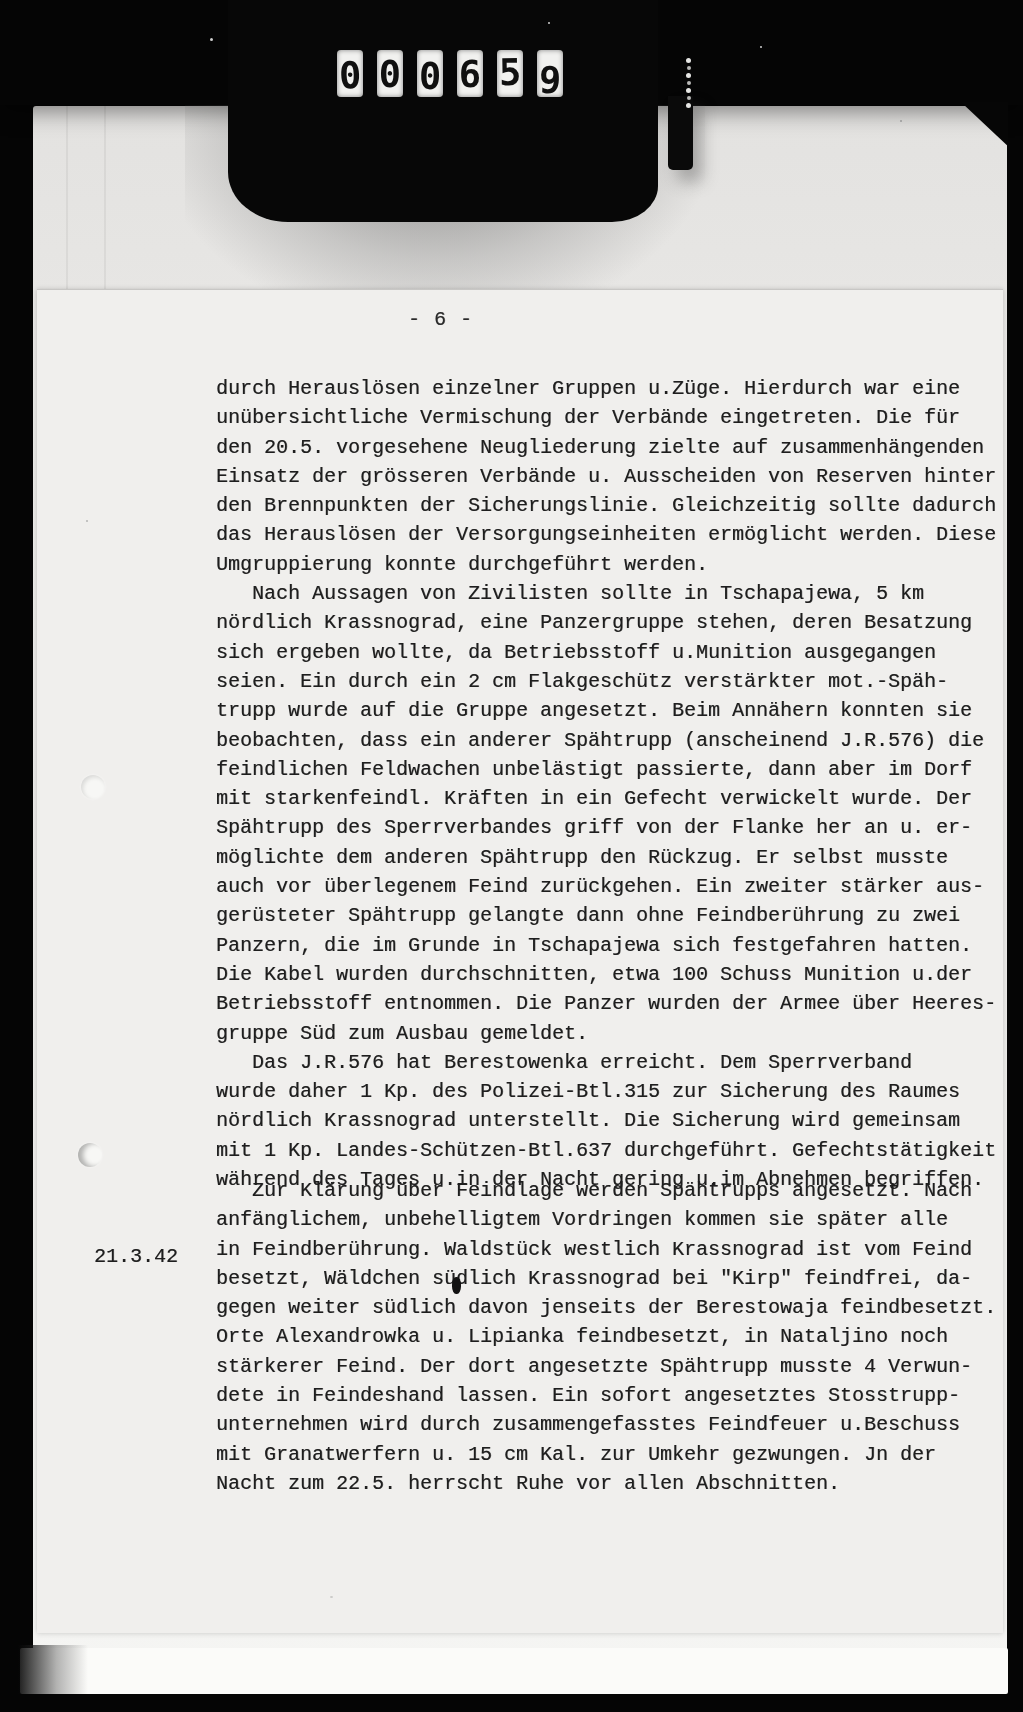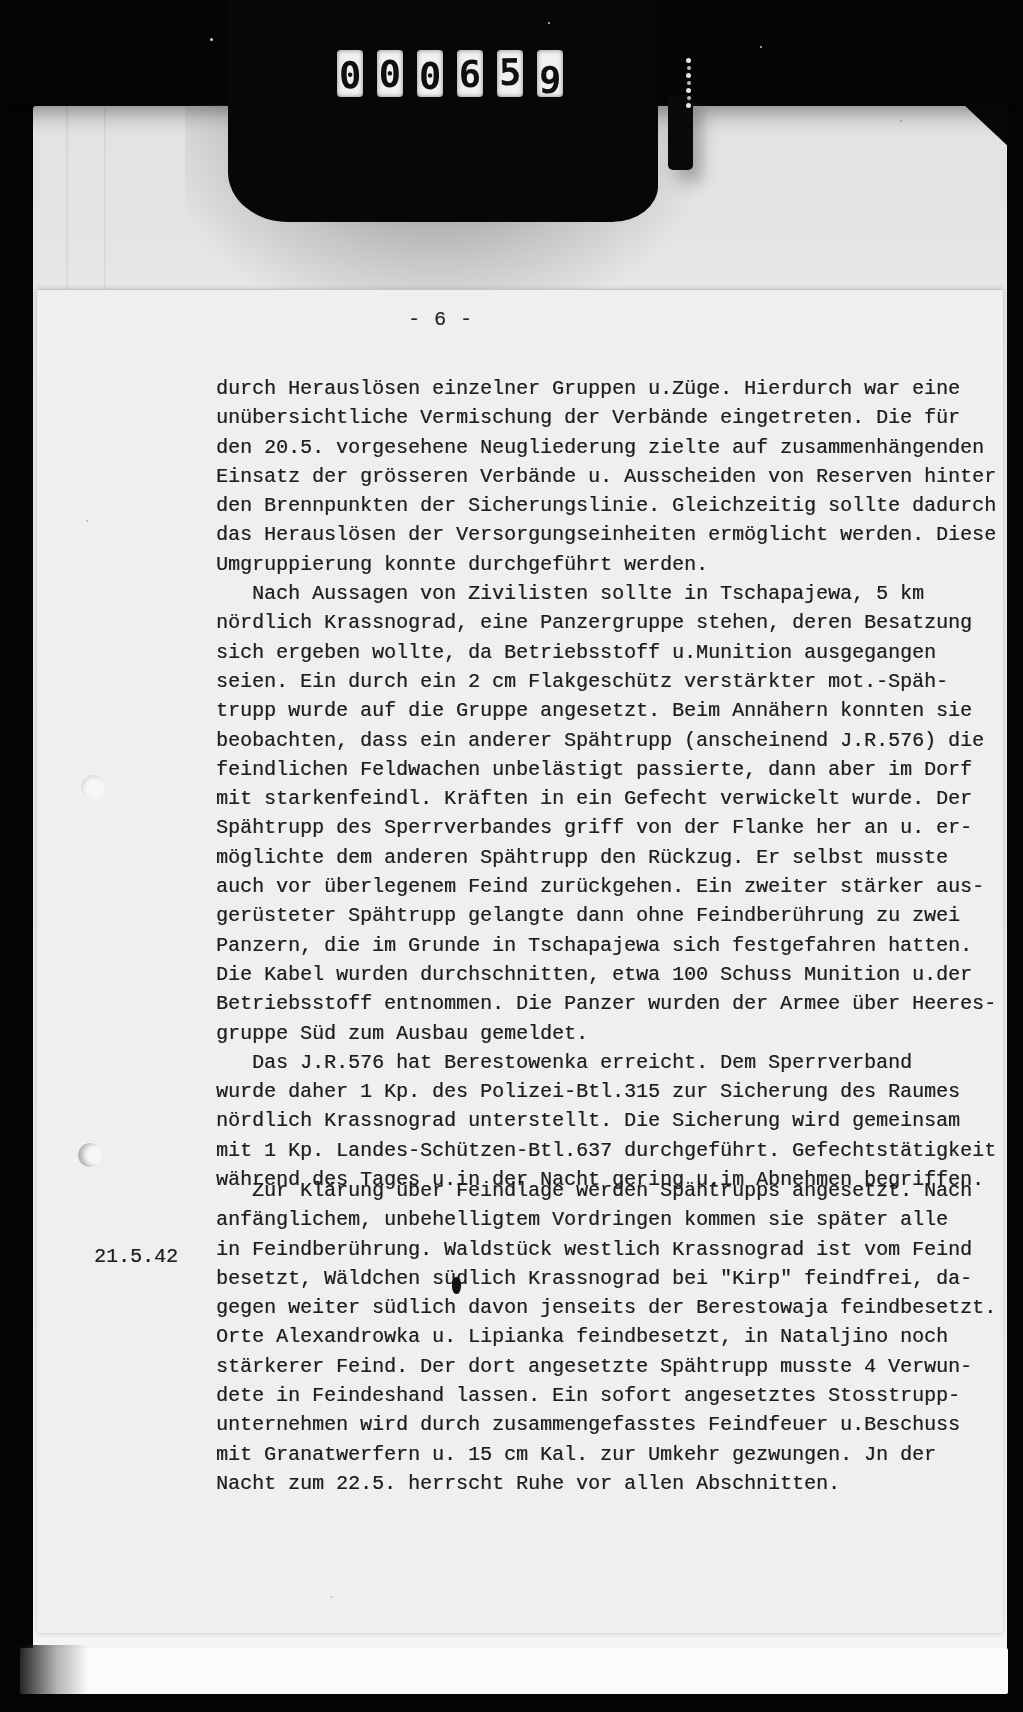--- a/index.html
+++ b/index.html
@@ -172,21 +172,21 @@
 gerüsteter Spähtrupp gelangte dann ohne Feindberührung zu zwei
 Panzern, die im Grunde in Tschapajewa sich festgefahren hatten.
 Die Kabel wurden durchschnitten, etwa 100 Schuss Munition u.der
 Betriebsstoff entnommen. Die Panzer wurden der Armee über Heeres-
 gruppe Süd zum Ausbau gemeldet.
    Das J.R.576 hat Berestowenka erreicht. Dem Sperrverband
 wurde daher 1 Kp. des Polizei-Btl.315 zur Sicherung des Raumes
 nördlich Krassnograd unterstellt. Die Sicherung wird gemeinsam
 mit 1 Kp. Landes-Schützen-Btl.637 durchgeführt. Gefechtstätigkeit
 während des Tages u.in der Nacht gering u.im Abnehmen begriffen.</div>
-  <div class="typed-text margin-date">21.5.42</div>
+  <div class="typed-text margin-date">21.3.42</div>
   <div class="typed-text block2">   Zur Klärung über Feindlage werden Spähtrupps angesetzt. Nach
 anfänglichem, unbehelligtem Vordringen kommen sie später alle
 in Feindberührung. Waldstück westlich Krassnograd ist vom Feind
 besetzt, Wäldchen südlich Krassnograd bei "Kirp" feindfrei, da-
 gegen weiter südlich davon jenseits der Berestowaja feindbesetzt.
 Orte Alexandrowka u. Lipianka feindbesetzt, in Nataljino noch
 stärkerer Feind. Der dort angesetzte Spähtrupp musste 4 Verwun-
 dete in Feindeshand lassen. Ein sofort angesetztes Stosstrupp-
 unternehmen wird durch zusammengefasstes Feindfeuer u.Beschuss
 mit Granatwerfern u. 15 cm Kal. zur Umkehr gezwungen. Jn der

